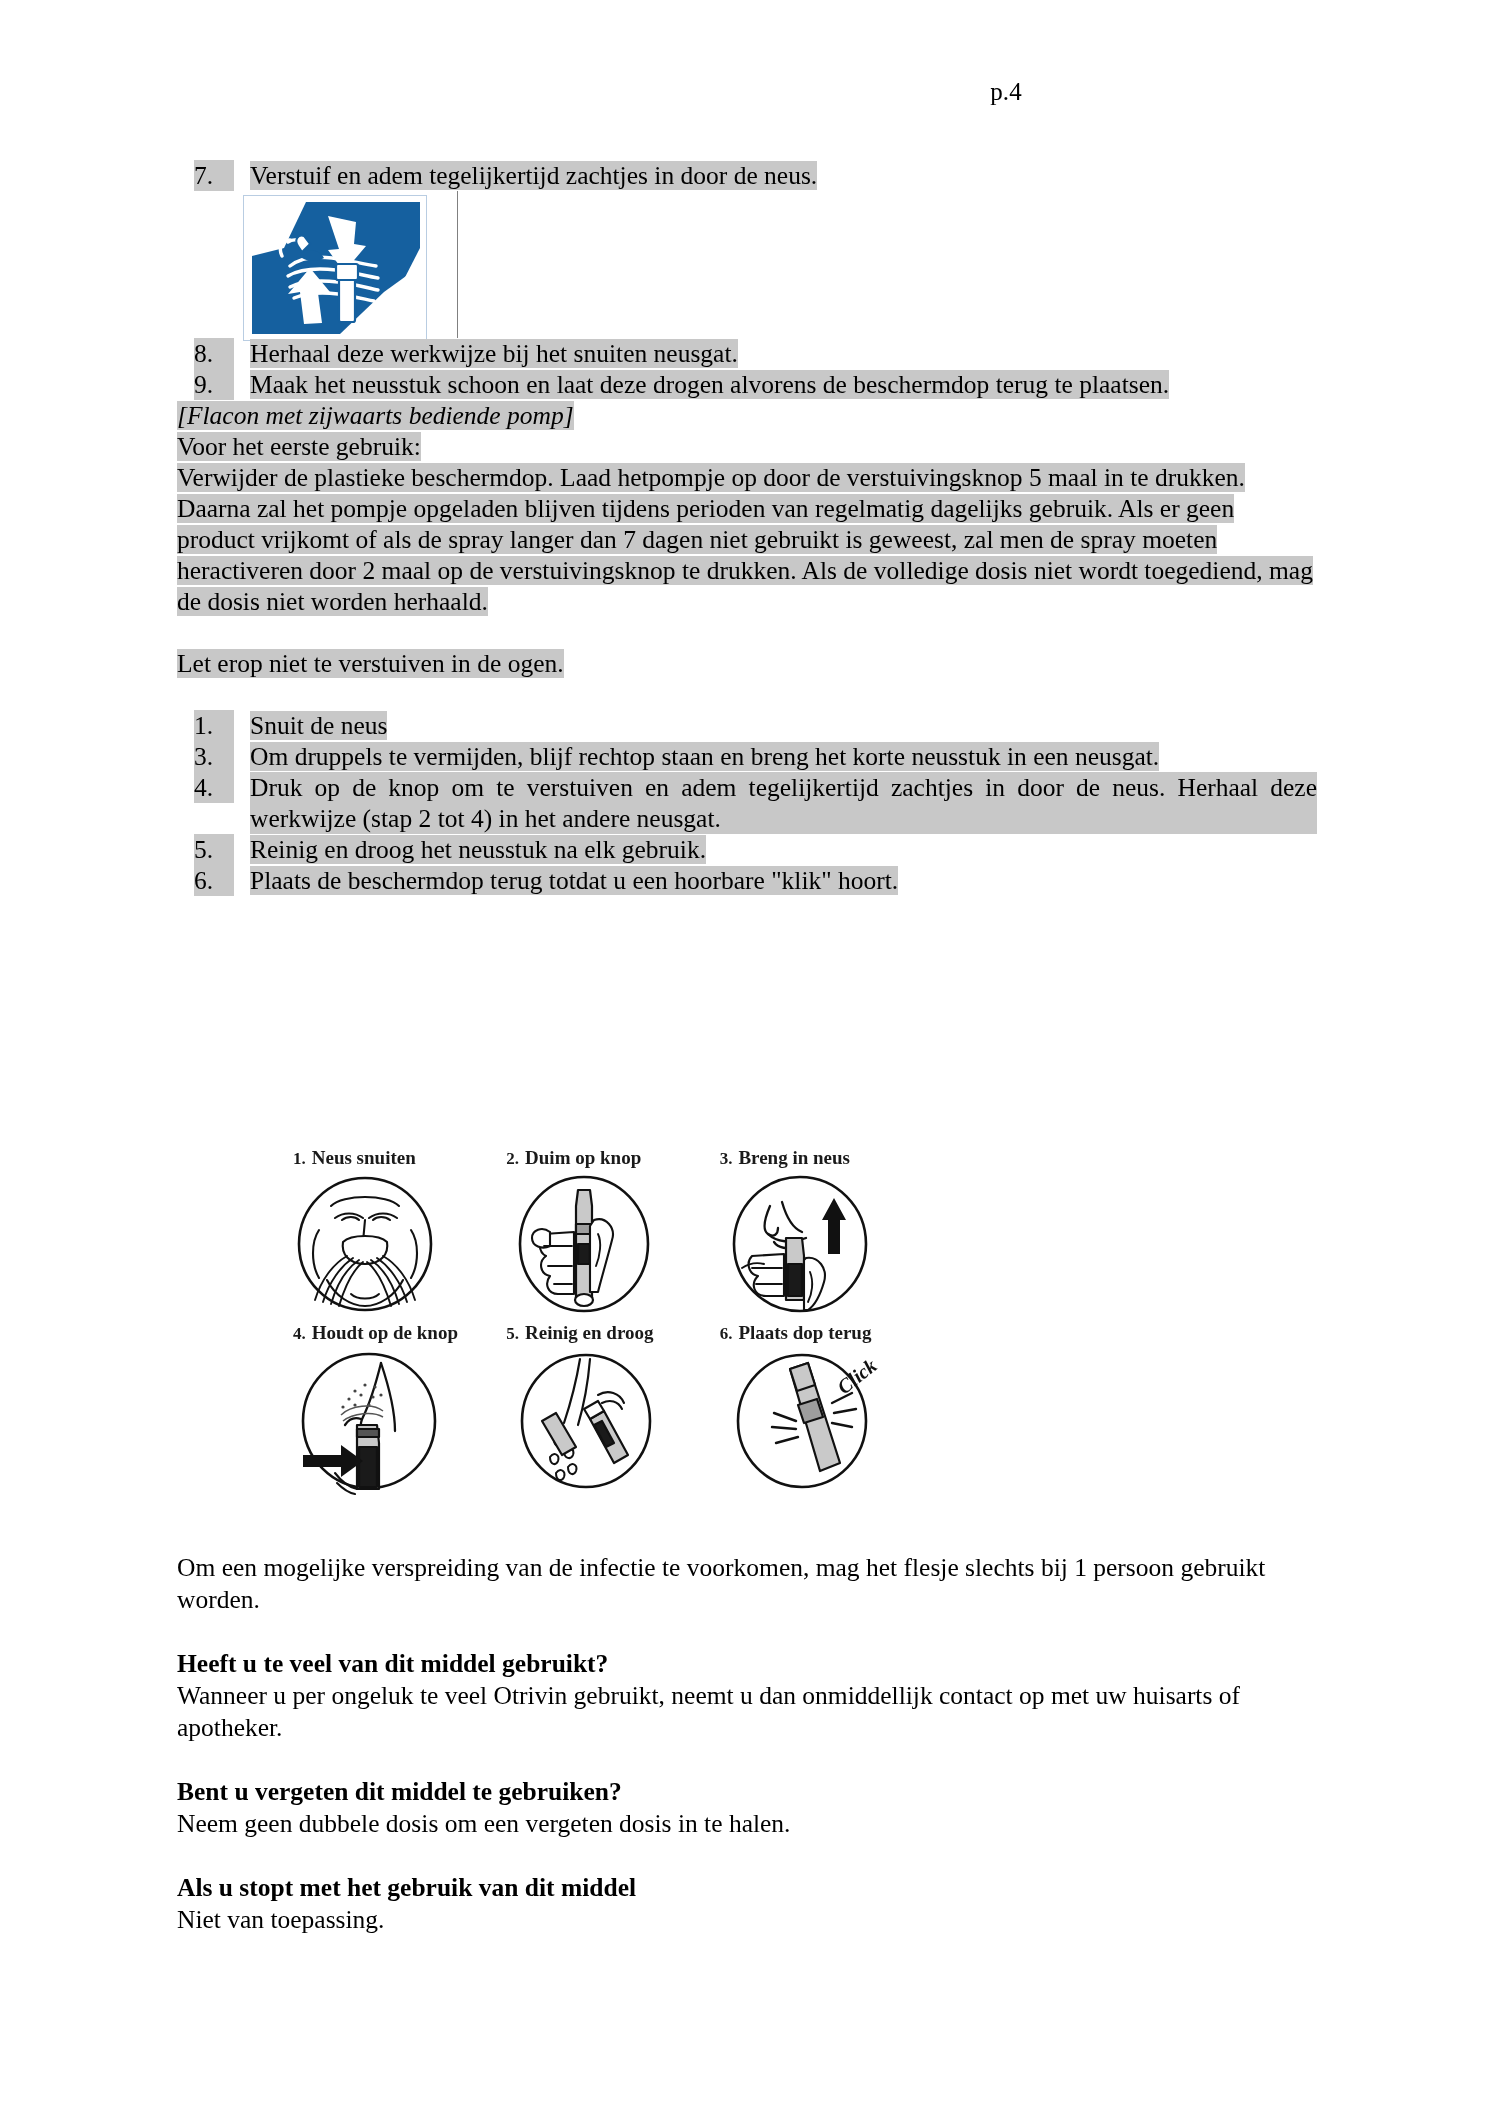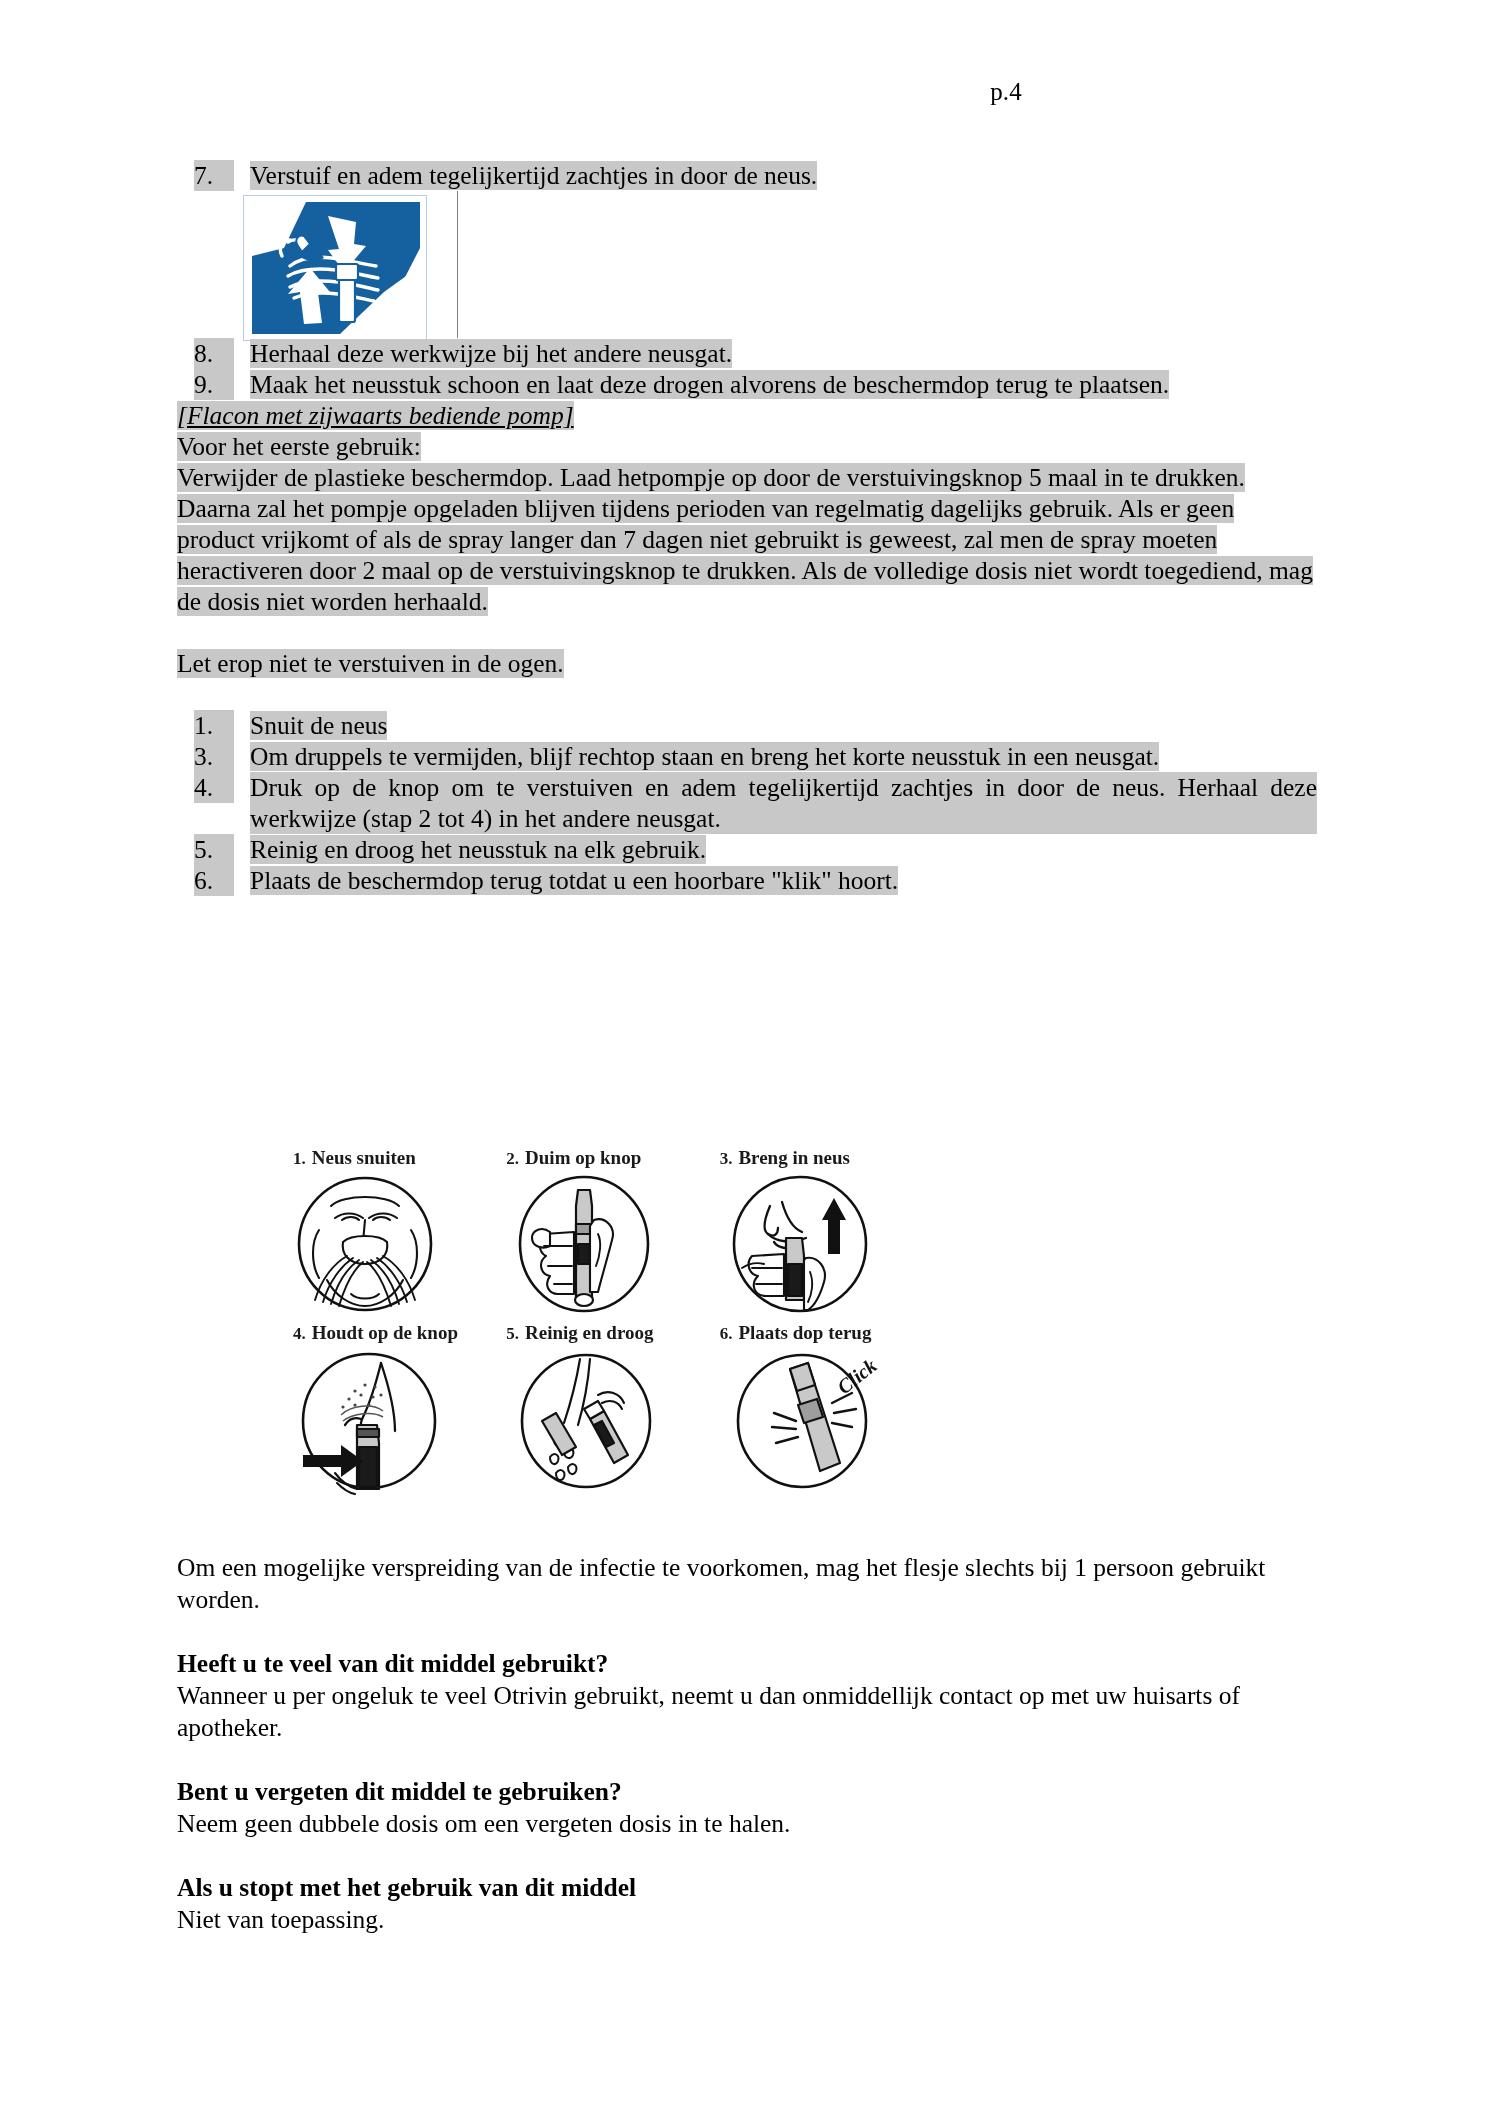--- a/index.html
+++ b/index.html
@@ -63,21 +63,21 @@
   .numitem.justify .txt {
     text-align: justify;
     display: block;
   }
 
   .para {
     font-size: 25.5px;
     line-height: 31px;
     margin: 0;
   }
-  .para.italic { font-style: italic; text-decoration: underline; }
+  .para.italic { font-style: italic; }
   .para.bold { font-weight: bold; }
 
   .spacer-sm { height: 31px; }
 
   
   .pictocell {
     position: relative;
     margin-left: 22px;
     width: 258px;
     height: 147px;
@@ -186,21 +186,21 @@
 
           <path d="M54 50 C50 44 54 38 60 40 L66 48 L58 56 Z" fill="#ffffff" stroke="#15609f" stroke-width="2"></path>
 
           <path d="M58 56 C66 52 76 54 80 62 C74 66 64 66 58 62 Z" fill="#15609f"></path>
         </svg>
       </div>
     </div>
 
     <div class="numitem">
       <span class="num hl">8.</span>
-      <span class="hl">Herhaal deze werkwijze bij het andere neusgat.</span>
+      <span class="hl">Herhaal deze werkwijze bij het snuiten neusgat.</span>
     </div>
     <div class="numitem">
       <span class="num hl">9.</span>
       <span class="hl">Maak het neusstuk schoon en laat deze drogen alvorens de beschermdop terug te plaatsen.</span>
     </div>
 
     <div class="para italic">
       <span class="hl">[Flacon met zijwaarts bediende pomp]</span>
     </div>
     <div class="para">

